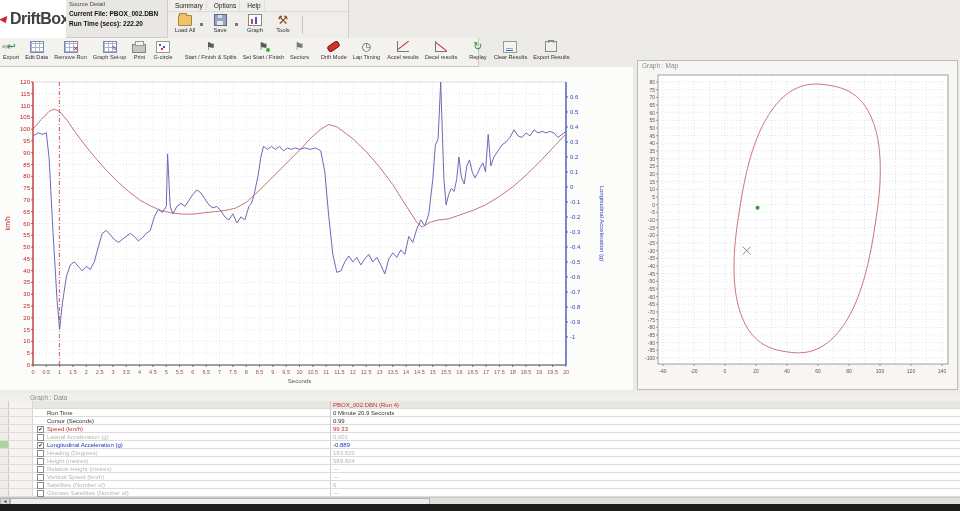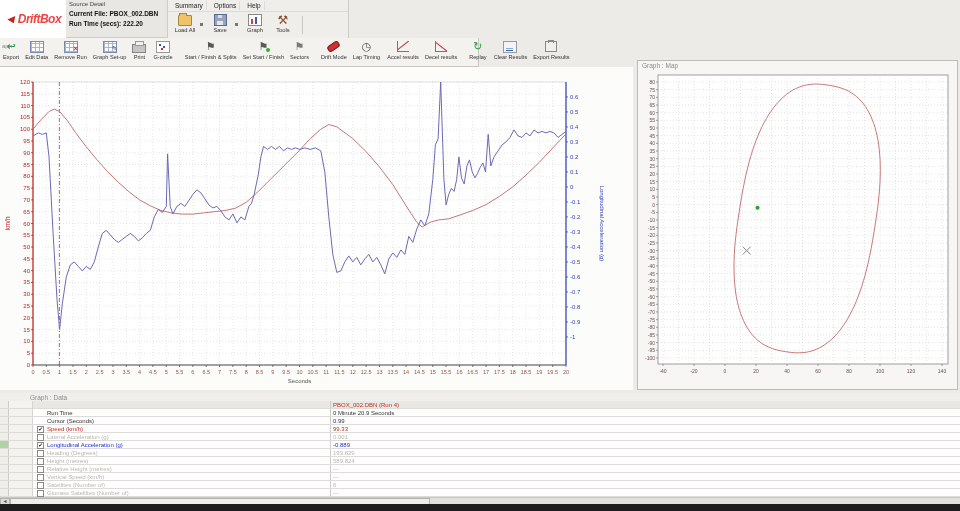--- a/index.html
+++ b/index.html
@@ -3,21 +3,21 @@
 <meta charset="utf-8">
 <style>
   html,body{margin:0;padding:0;}
   body{font-family:"Liberation Sans","DejaVu Sans",sans-serif;background:#888;}
   #app{position:relative;width:960px;height:511px;background:#edebe7;overflow:hidden;}
   .abs{position:absolute;}
 
   
   #logo-box{left:0;top:0;width:66px;height:38px;background:#fff;border-right:1px solid #d5d3cf;border-bottom:1px solid #d5d3cf;display:flex;align-items:center;justify-content:center;}
   #logo-chev{color:#cc2222;font-size:12px;font-weight:bold;margin-right:1px;transform:skewX(-12deg);}
-  #logo-text{font-size:12px;font-weight:bold;font-style:italic;color:#ef4444;letter-spacing:-.5px;}
+  #logo-text{font-size:16px;font-weight:bold;color:#404040;letter-spacing:-.5px;}
   #source-detail{left:66px;top:0;width:102px;height:38px;background:#e9e7e3;border-right:1px solid #cfcdc9;border-bottom:1px solid #cfcdc9;padding:1px 3px;box-sizing:border-box;}
   #source-detail .sd-title{font-size:6px;color:#444;}
   #source-detail .sd-line{font-size:6.5px;font-weight:bold;color:#111;margin-top:3px;white-space:nowrap;}
   #menu-panel{left:168px;top:0;width:180px;height:38px;background:#f0eeea;border-right:1px solid #cfcdc9;border-bottom:1px solid #cfcdc9;}
   #menubar{display:flex;gap:4px;padding:1px 4px;border-bottom:1px solid #dddbd7;}
   .menu-item{font-size:6.5px;color:#222;padding:1px 3px;border-right:1px solid #ddd;cursor:default;}
   #main-toolbar{display:flex;align-items:flex-start;padding:2px 4px 0 4px;gap:2px;}
   .big-btn{display:flex;flex-direction:column;align-items:center;width:26px;}
   .big-btn .blabel{font-size:5.8px;color:#333;margin-top:1px;white-space:nowrap;}
   .big-ico{width:14px;height:12px;position:relative;display:flex;align-items:center;justify-content:center;}

